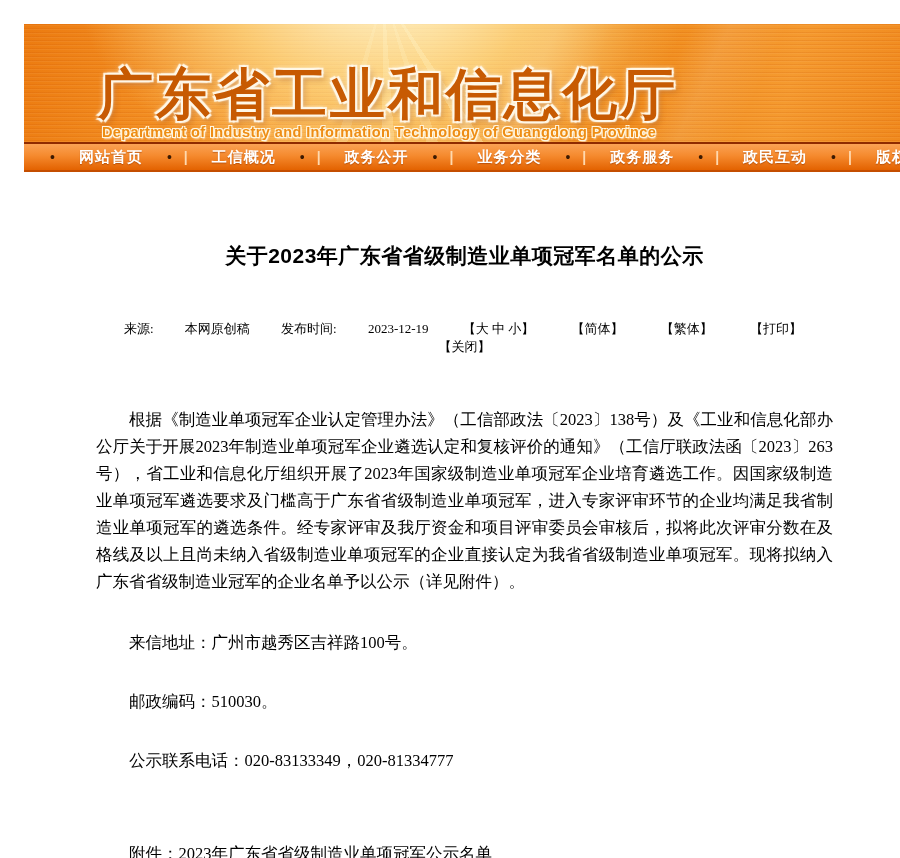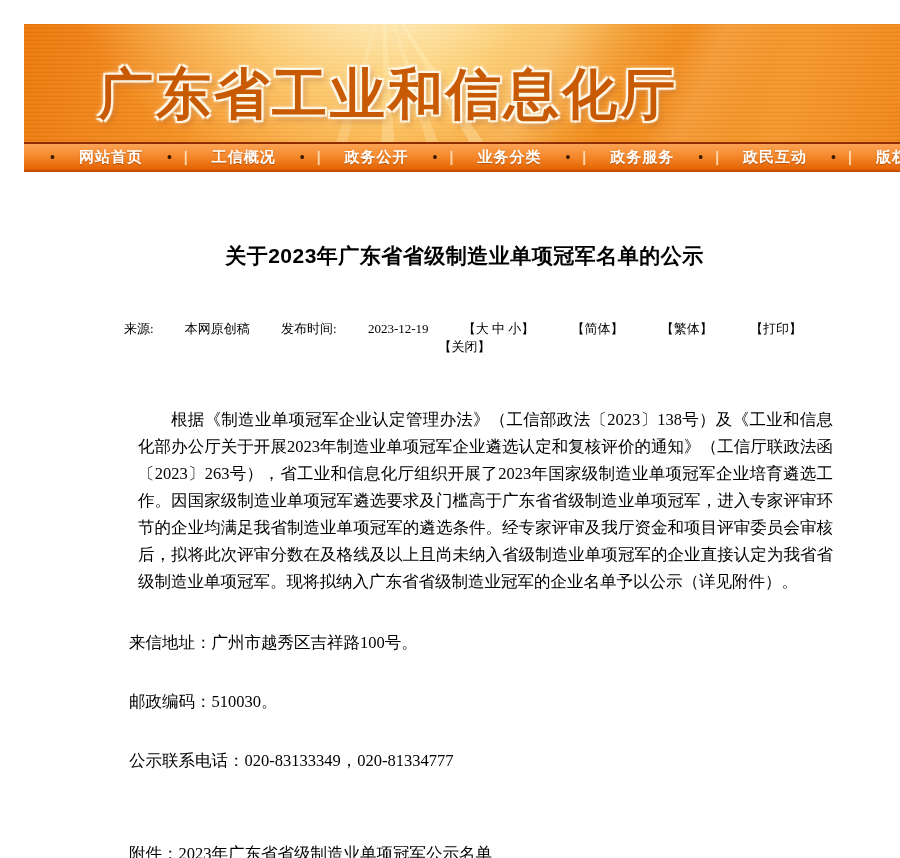--- a/index.html
+++ b/index.html
@@ -79,36 +79,37 @@
     font-family:"Liberation Serif","DejaVu Serif",serif;
   }
   .meta span, .meta a { margin:0 2px; }
   .meta a { color:#000; text-decoration:none; cursor:pointer; }
   .meta .act { margin:8px 5px; }
 
   .body-p {
     font-size:16.5px; line-height:27px; text-indent:2em; color:#000;
     text-align:justify;
   }
-  .p1 { margin-bottom:10px;margin-left:42px; }
+  .p1 { margin-bottom:10px; }
   .p2 { margin-bottom:16px; }
   .addr { margin-bottom:8px; }
   .attachment { margin-top:42px; cursor:pointer; }
 
   .sign-block {
     width:-moz-fit-content; width:fit-content;
     margin:45px 80px 0 auto; text-align:center;
     font-size:16.5px; line-height:27px;
   }
 </style>
 </head>
 <body>
 
 <header class="banner">
   <div class="banner-title">广东省工业和信息化厅</div>
+  <div class="banner-subtitle">Department of Industry and Information Technology of Guangdong Province</div>
 </header>
 
 <nav class="nav">
   <span class="lead-dot"></span>
   <a>网站首页</a>
   <span class="sep"></span>
   <a>工信概况</a>
   <span class="sep"></span>
   <a>政务公开</a>
   <span class="sep"></span>

